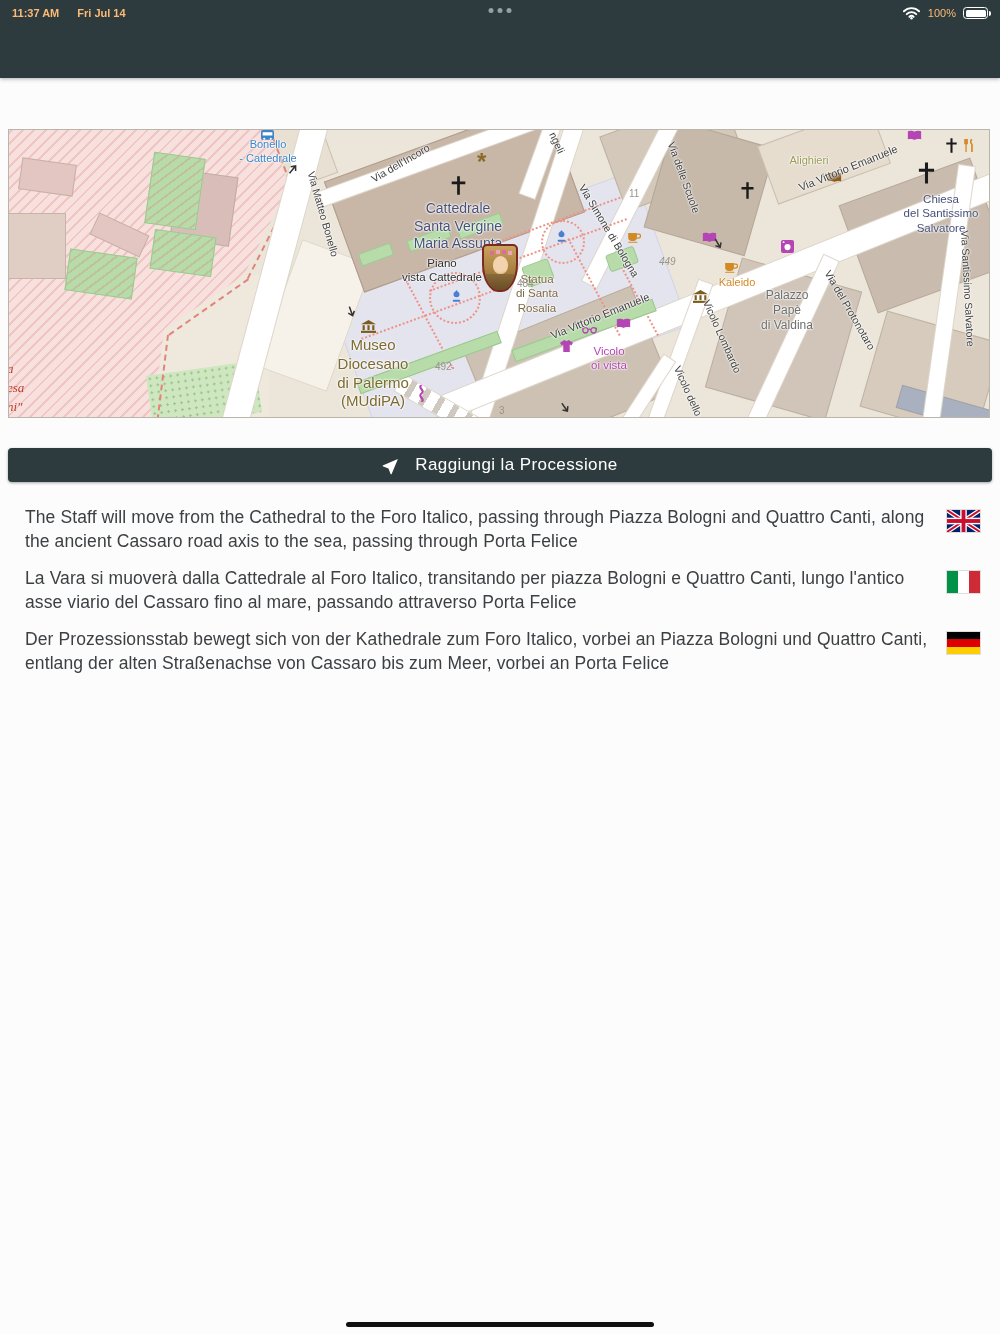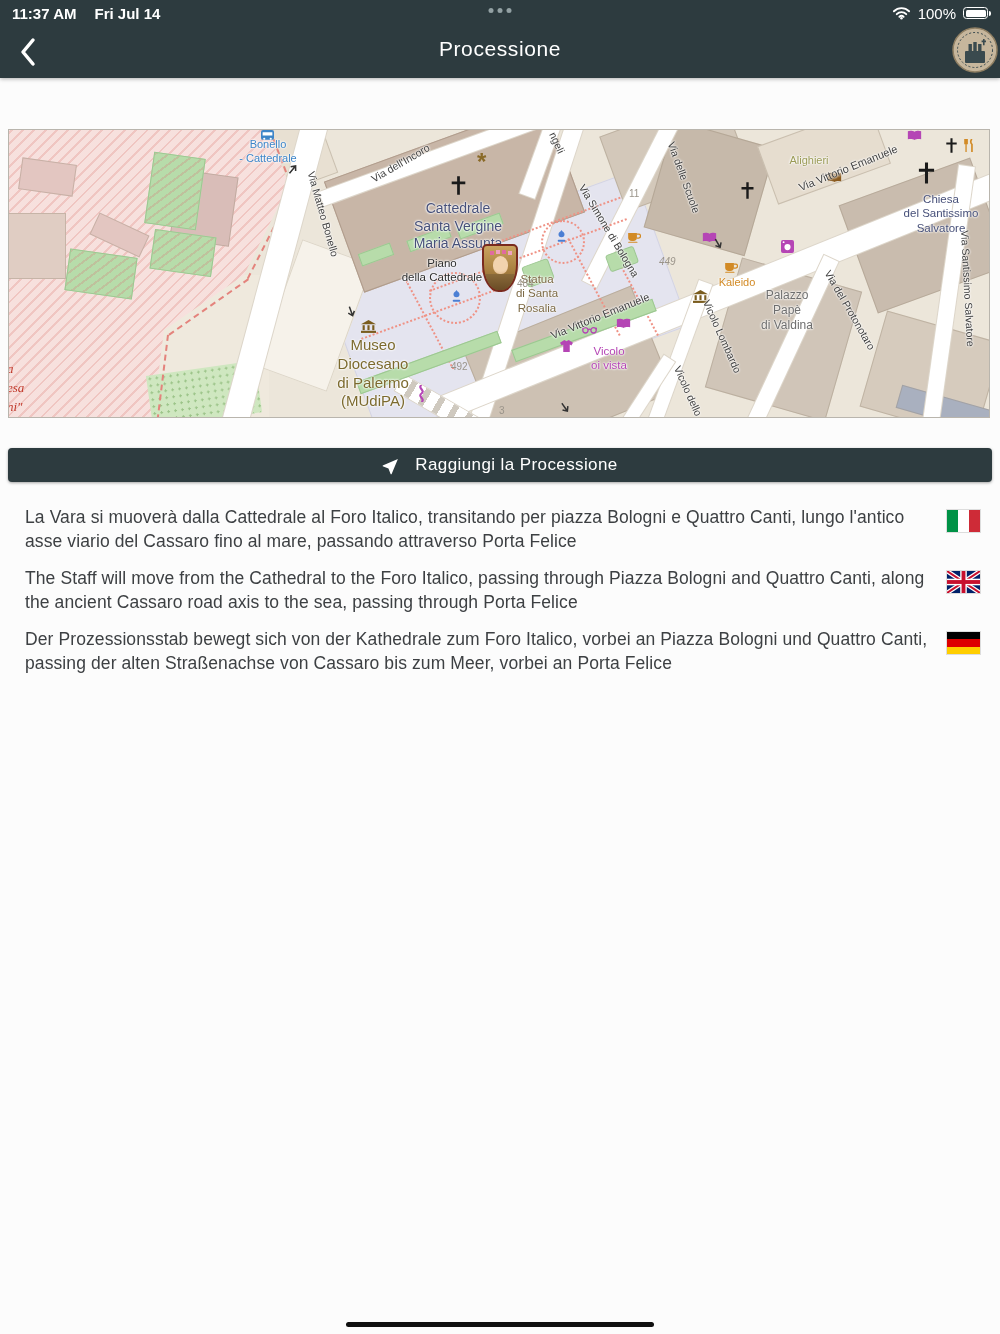--- a/index.html
+++ b/index.html
@@ -1,21 +1,21 @@
 <!DOCTYPE html>
 <html><head>
 <meta charset="utf-8">
 <style>
   * { margin:0; padding:0; box-sizing:border-box; }
   html,body { width:1000px; height:1334px; background:#fff; font-family:"Liberation Sans", sans-serif; }
   #screen { position:relative; width:1000px; height:1334px; overflow:hidden; background:#fcfcfc; }
 
   
   .header { position:absolute; left:0; top:0; width:1000px; height:78px; background:#2d3b3f; box-shadow:0 1px 4px rgba(0,0,0,.3); z-index:50; }
-  .statusbar { position:absolute; left:0; top:0; right:0; height:26px; display:flex; align-items:center; color:#ffffff; font-size:15px; padding:0 12px; }
+  .statusbar { position:absolute; left:0; top:0; right:0; height:26px; display:flex; align-items:center; color:#fdba74; font-size:11px; padding:0 12px; }
   .sb-time { font-weight:700; }
   .sb-date { margin-left:18px; font-weight:600; }
   .sb-dots { position:absolute; left:50%; top:8px; transform:translateX(-50%); display:flex; gap:4px; }
   .sb-dots i { width:5px; height:5px; border-radius:50%; background:#93a1a4; }
   .sb-right { margin-left:auto; display:flex; align-items:center; gap:7px; }
   .battery { position:relative; width:25px; height:12px; border:1.5px solid #fff; border-radius:3.5px; }
   .battery .fill { position:absolute; inset:1.5px; background:#fff; border-radius:1.5px; }
   .battery:after { content:""; position:absolute; right:-4px; top:3px; width:2.5px; height:5px; background:#fff; border-radius:0 2px 2px 0; }
   .navrow { position:absolute; left:0; top:26px; right:0; height:52px; }
   .back-btn { position:absolute; left:10px; top:8px; width:36px; height:36px; display:flex; align-items:center; justify-content:center; cursor:pointer; }
@@ -89,37 +89,20 @@
           <path d="M5 8.2a7 7 0 0 1 10 0" fill="none" stroke="#fff" stroke-width="2" stroke-linecap="round"></path>
           <path d="M7.8 11a3.3 3.3 0 0 1 4.4 0" fill="none" stroke="#fff" stroke-width="2" stroke-linecap="round"></path>
           <circle cx="10" cy="12.6" r="1.3" fill="#fff"></circle>
         </svg>
         <span>100%</span>
         <span class="battery">
             <span class="fill"></span>
           </span>
       </span>
     </div>
-    <div class="navrow">
-      <div class="back-btn">
-        <svg width="18" height="30" viewBox="0 0 18 30">
-          <polyline points="14,3 4,15 14,27" fill="none" stroke="#fff" stroke-width="3.5" stroke-linecap="round" stroke-linejoin="round"></polyline>
-        </svg>
-      </div>
-      <div class="nav-title">Processione</div>
-      <svg class="logo" viewBox="0 0 46 46">
-        <circle cx="23" cy="23" r="22" fill="#c6b69c" stroke="#8f7f63" stroke-width="1.5"></circle>
-        <circle cx="23" cy="23" r="17.5" fill="none" stroke="#3a4a4e" stroke-width="1" stroke-dasharray="2 2"></circle>
-        <rect x="13" y="24" width="20" height="12" rx="1" fill="#3a4a4e"></rect>
-        <rect x="16.5" y="17" width="3.4" height="8" fill="#3a4a4e"></rect>
-        <rect x="21.3" y="15" width="3.4" height="10" fill="#3a4a4e"></rect>
-        <rect x="26.1" y="17" width="3.4" height="8" fill="#3a4a4e"></rect>
-        <path d="M31 12h1.6v1.6H34v1.6h-1.4v3H31v-3h-1.4v-1.6H31z" fill="#3a4a4e"></path>
-      </svg>
-    </div>
   </div>
 
 
   <div class="map">
 
     <div style="left:0;top:145px;width:260px;height:144px;background:#efe9dd;"></div>
     <div class="bld" style="left:332px;top:92px;width:330px;height:165px;transform:rotate(-20deg);background:#e4e4ef;border:1px solid #d4d4e2;z-index:1;"></div>
 
     <div class="bld" style="left:230px;top:-10px;width:90px;height:70px;transform:rotate(-20deg);background:#e8e0d2;z-index:2;"></div>
     <div class="bld" style="left:600px;top:-18px;width:130px;height:80px;transform:rotate(-20deg);background:#d3c8ba;z-index:2;"></div>
@@ -289,21 +272,21 @@
       </svg>
 
     <div class="mlbl" style="left:213px;top:8px;width:92px;color:#3d85c8;font-size:11px;">Bonello
 - Cattedrale</div>
     <div class="mlbl street" style="left:360px;top:44px;transform:rotate(-30deg);">Via dell'Incoro</div>
     <div class="mlbl street" style="left:549px;top:0px;transform:rotate(65deg);">ngeli</div>
     <div class="mlbl" style="left:393px;top:70px;width:112px;color:#475079;font-size:14px;">Cattedrale
 Santa Vergine
 Maria Assunta</div>
     <div class="mlbl" style="left:377px;top:126px;width:112px;color:#2e2e2e;font-size:11.5px;">Piano
-della Cattedrale</div>
+vista Cattedrale</div>
     <div class="mlbl" style="left:483px;top:142px;width:90px;color:#7d6a45;font-size:11.5px;z-index:6;">Statua
 di Santa
 Rosalia</div>
     <div class="mlbl" style="left:318px;top:206px;width:92px;color:#7c6a2e;font-size:15px;">Museo
 Diocesano
 di Palermo
 (MUdiPA)</div>
     <div class="mlbl street" style="left:308px;top:40px;transform:rotate(74deg);">Via Matteo Bonello</div>
     <div class="mlbl street" style="left:578px;top:52px;transform:rotate(59deg);">Via Simone di Bologna</div>
     <div class="mlbl street" style="left:788px;top:52px;transform:rotate(-22deg);font-size:11px;">Via Vittorio Emanuele</div>
@@ -319,51 +302,51 @@
     <div class="mlbl street" style="left:703px;top:168px;transform:rotate(66deg);">Vicolo Lombardo</div>
     <div class="mlbl street" style="left:674px;top:234px;transform:rotate(66deg);">Vicolo dello</div>
     <div class="mlbl street" style="left:824px;top:138px;transform:rotate(60deg);">Via del Protonotaro</div>
     <div class="mlbl street" style="left:962px;top:100px;transform:rotate(87deg);">Via Santissimo Salvatore</div>
     <div class="mlbl" style="left:560px;top:214px;width:80px;color:#b545b5;font-size:11.5px;">Vicolo
 oi vista</div>
     <div class="mlbl" style="left:698px;top:146px;width:60px;color:#d28a25;font-size:11px;">Kaleido</div>
     <div class="mlbl num" style="left:620px;top:58px;">11</div>
     <div class="mlbl num" style="left:650px;top:126px;font-style:italic;">449</div>
     <div class="mlbl num" style="left:508px;top:148px;">484</div>
-    <div class="mlbl num" style="left:426px;top:231px;margin-left:16px;">492</div>
+    <div class="mlbl num" style="left:426px;top:231px;">492</div>
     <div class="mlbl num" style="left:490px;top:275px;">3</div>
     <div class="frag" style="left:-2px;top:230px;">a
 esa
 ni"</div>
   </div>
 
   <div class="action-btn">
     <svg width="20" height="20" viewBox="0 0 24 24">
       <path d="M12 2 4.5 20.29 5.21 21 12 18l6.79 3 .71-.71z" fill="#fff" transform="rotate(45 12 12)"></path>
     </svg>
     <span>Raggiungi la Processione</span>
   </div>
 
   <div class="paras">
-    <div class="para-row">
-      <div class="para-text">La Vara si muoverà dalla Cattedrale al Foro Italico, transitando per piazza Bologni e Quattro Canti, lungo l'antico asse viario del Cassaro fino al mare, passando attraverso Porta Felice</div>
-      <div class="flag flag-it"></div>
-    </div>
     <div class="para-row">
       <div class="para-text">The Staff will move from the Cathedral to the Foro Italico, passing through Piazza Bologni and Quattro Canti, along the ancient Cassaro road axis to the sea, passing through Porta Felice</div>
       <svg class="flag" viewBox="0 0 60 40" preserveAspectRatio="none">
         <rect width="60" height="40" fill="#012169"></rect>
         <path d="M0 0 60 40M60 0 0 40" stroke="#fff" stroke-width="8"></path>
         <path d="M0 0 60 40M60 0 0 40" stroke="#c8102e" stroke-width="3.5"></path>
         <rect x="24" width="12" height="40" fill="#fff"></rect>
           <rect y="14" width="60" height="12" fill="#fff"></rect>
         <rect x="26.5" width="7" height="40" fill="#c8102e"></rect>
           <rect y="16.5" width="60" height="7" fill="#c8102e"></rect>
       </svg>
     </div>
     <div class="para-row">
-      <div class="para-text">Der Prozessionsstab bewegt sich von der Kathedrale zum Foro Italico, vorbei an Piazza Bologni und Quattro Canti, passing der alten Straßenachse von Cassaro bis zum Meer, vorbei an Porta Felice</div>
+      <div class="para-text">La Vara si muoverà dalla Cattedrale al Foro Italico, transitando per piazza Bologni e Quattro Canti, lungo l'antico asse viario del Cassaro fino al mare, passando attraverso Porta Felice</div>
+      <div class="flag flag-it"></div>
+    </div>
+    <div class="para-row">
+      <div class="para-text">Der Prozessionsstab bewegt sich von der Kathedrale zum Foro Italico, vorbei an Piazza Bologni und Quattro Canti, entlang der alten Straßenachse von Cassaro bis zum Meer, vorbei an Porta Felice</div>
       <div class="flag flag-de"></div>
     </div>
   </div>
 
   <div class="home-indicator"></div>
 </div>
 
 </body></html>

